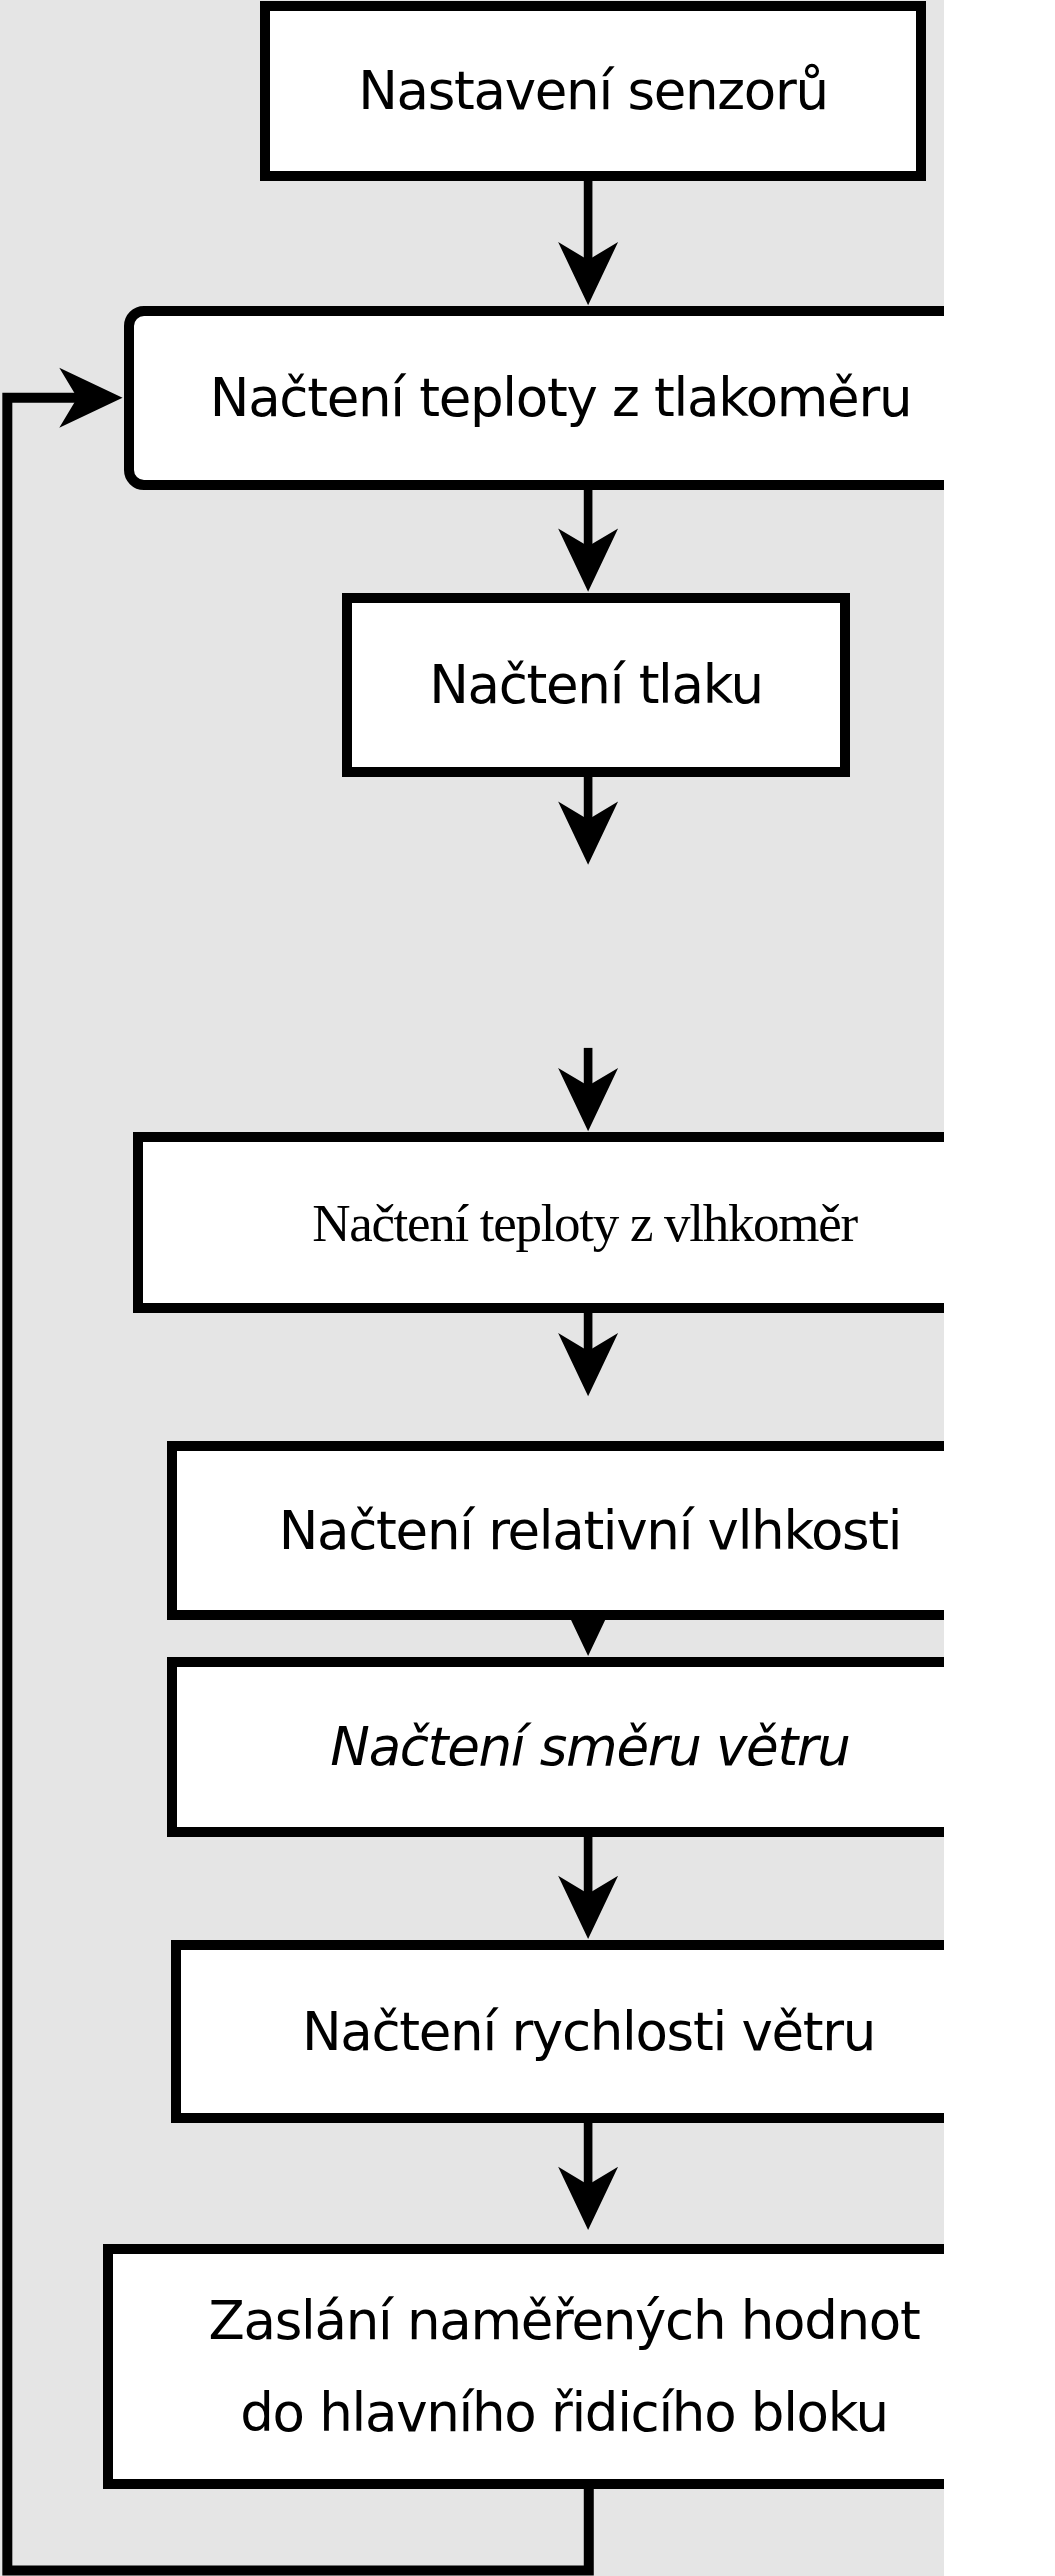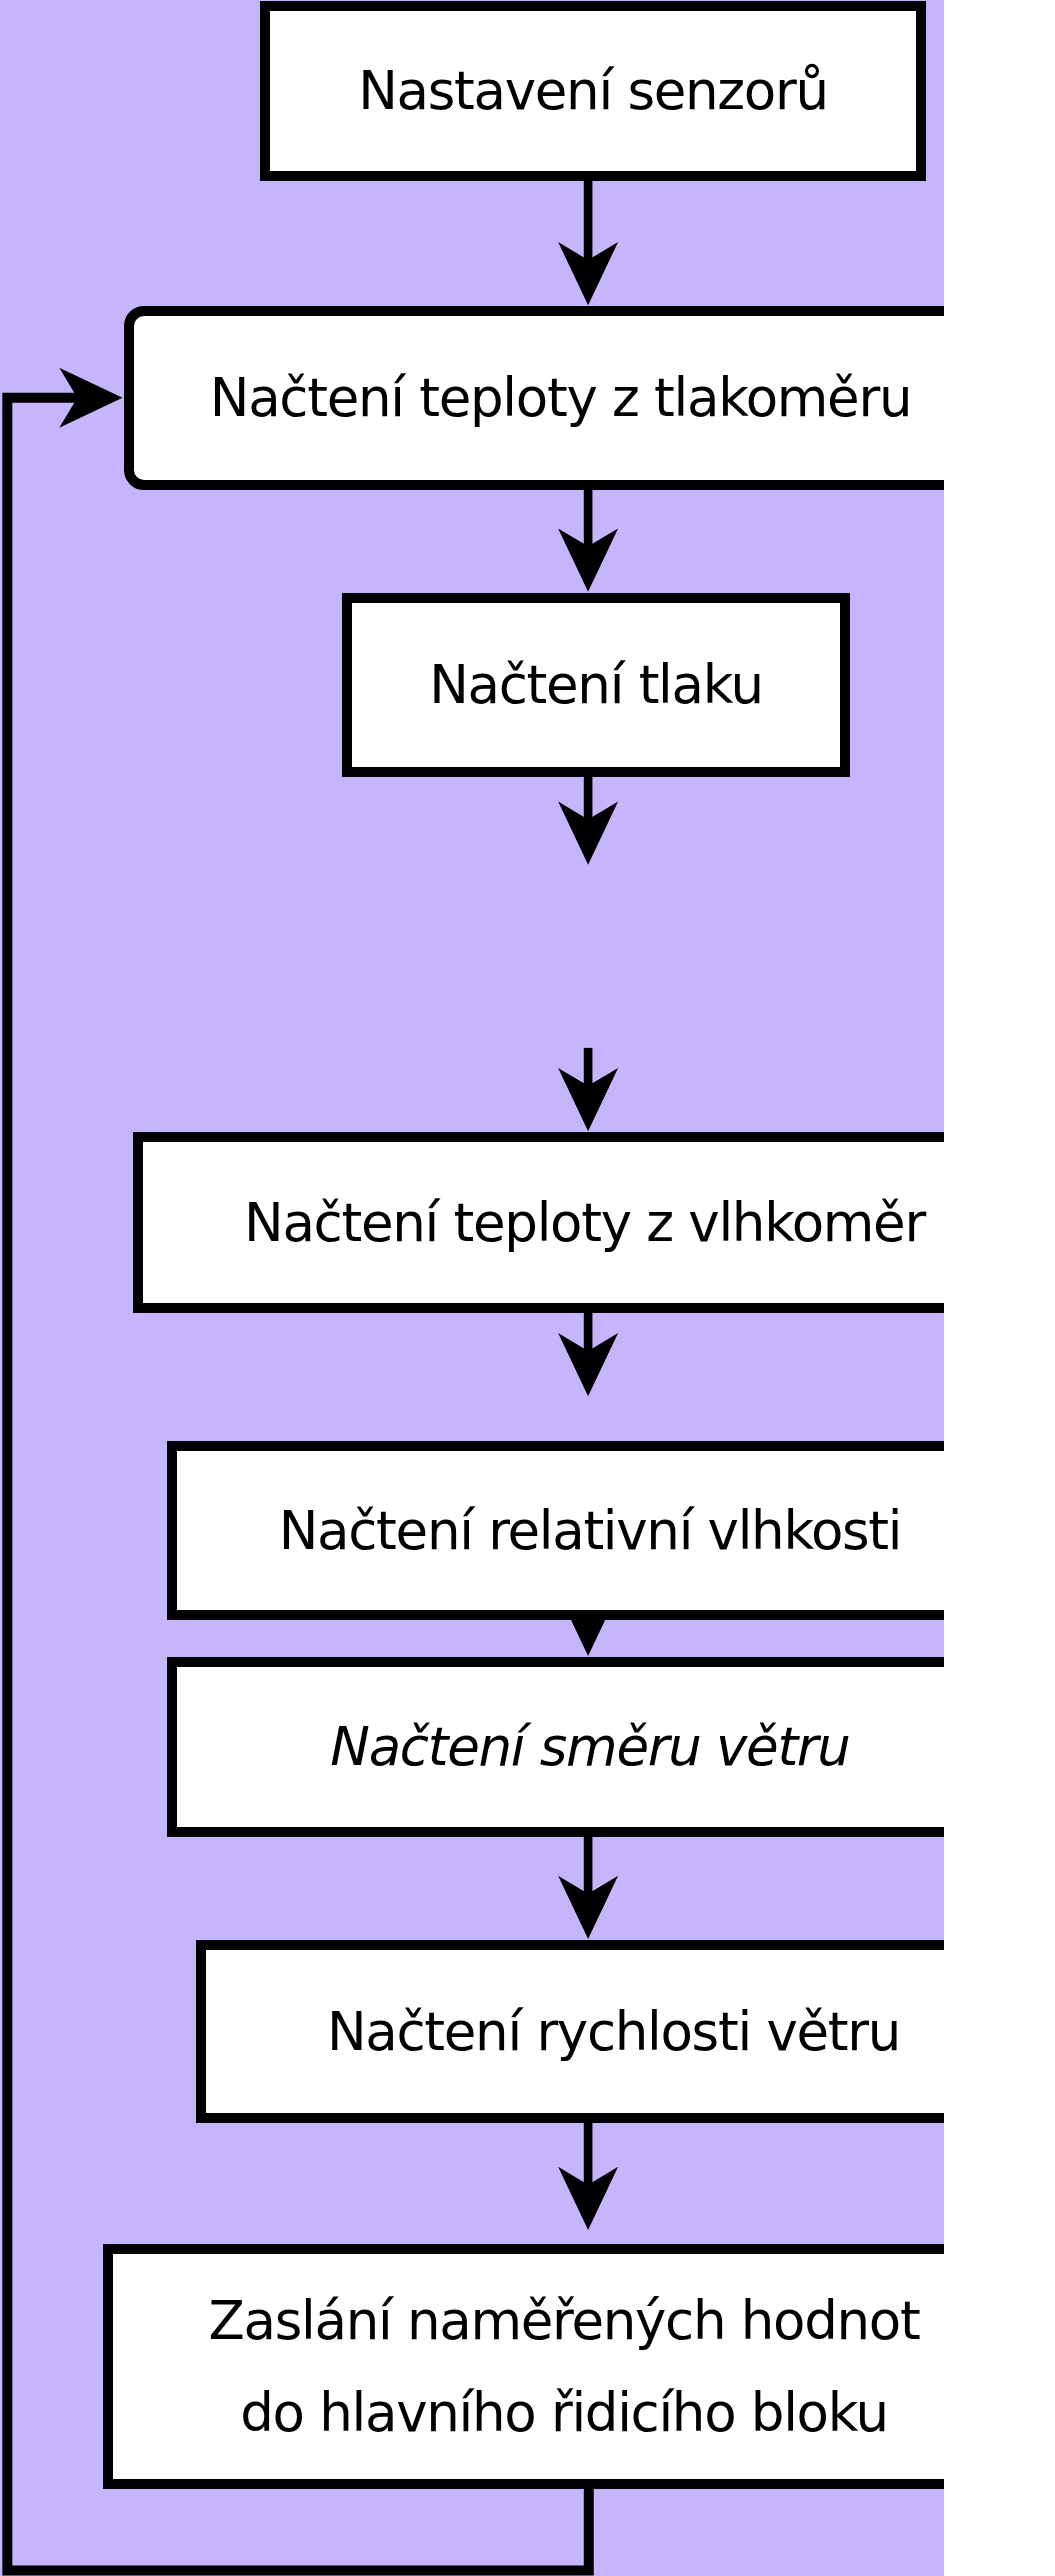--- a/index.html
+++ b/index.html
@@ -4,21 +4,21 @@
 <style>
   html, body {
     margin: 0;
     padding: 0;
     background: #ffffff;
   }
   .canvas {
     position: relative;
     width: 944px;
     height: 2576px;
-    background: #c4b5fd;
+    background: #e5e5e5;
     overflow: hidden;
     font-family: "DejaVu Sans", "Liberation Sans", sans-serif;
   }
   .connectors {
     position: absolute;
     left: 0;
     top: 0;
     width: 1055px;
     height: 2576px;
     display: block;
@@ -83,33 +83,33 @@
 
   <div class="node" style="left:124px; top:306px; width:873px; height:184px;border-radius:20px;">
     <div class="line">Načtení teploty z tlakoměru</div>
   </div>
 
   <div class="node" style="left:342px; top:593px; width:508px; height:184px;">
     <div class="line">Načtení tlaku</div>
   </div>
 
 
-  <div class="node" style="left:133px; top:1132px; width:903px; height:181px;">
+  <div class="node" style="left:133px; top:1132px; width:903px; height:181px;font-family:Liberation Serif, serif;">
     <div class="line">Načtení teploty z vlhkoměr</div>
   </div>
 
   <div class="node" style="left:167px; top:1398px; width:846px; height:179px;margin-top:43px;">
     <div class="line">Načtení relativní vlhkosti</div>
   </div>
 
   <div class="node" style="left:167px; top:1657px; width:846px; height:180px;font-style:italic;">
     <div class="line">Načtení směru větru</div>
   </div>
 
-  <div class="node" style="left:171px; top:1940px; width:835px; height:183px;margin-left:25px;">
+  <div class="node" style="left:171px; top:1940px; width:835px; height:183px;">
     <div class="line">Načtení rychlosti větru</div>
   </div>
 
   <div class="node" style="left:103px; top:2232px; width:922px; height:245px;margin-top:12px;">
     <div class="line">Zaslání naměřených hodnot</div>
     <div class="line">do hlavního řidicího bloku</div>
   </div>
 
 </div>
 

